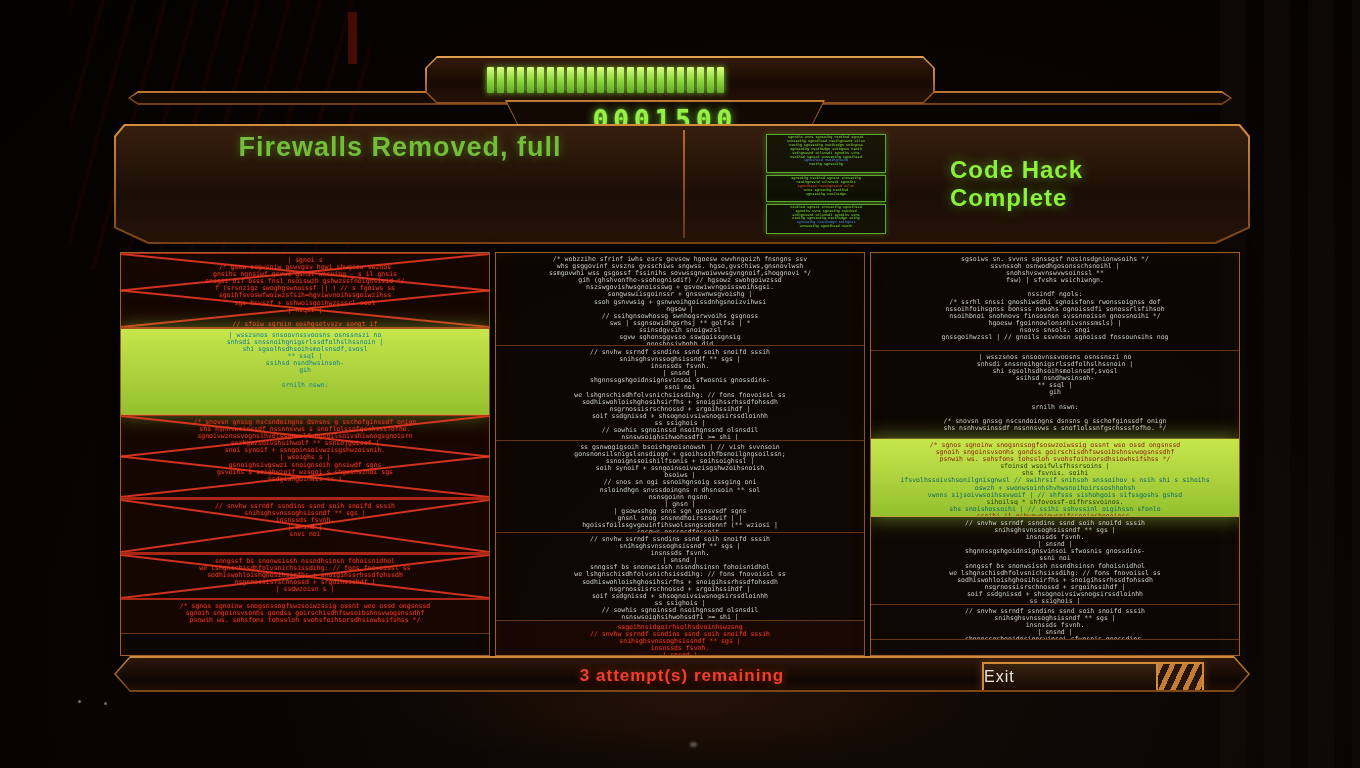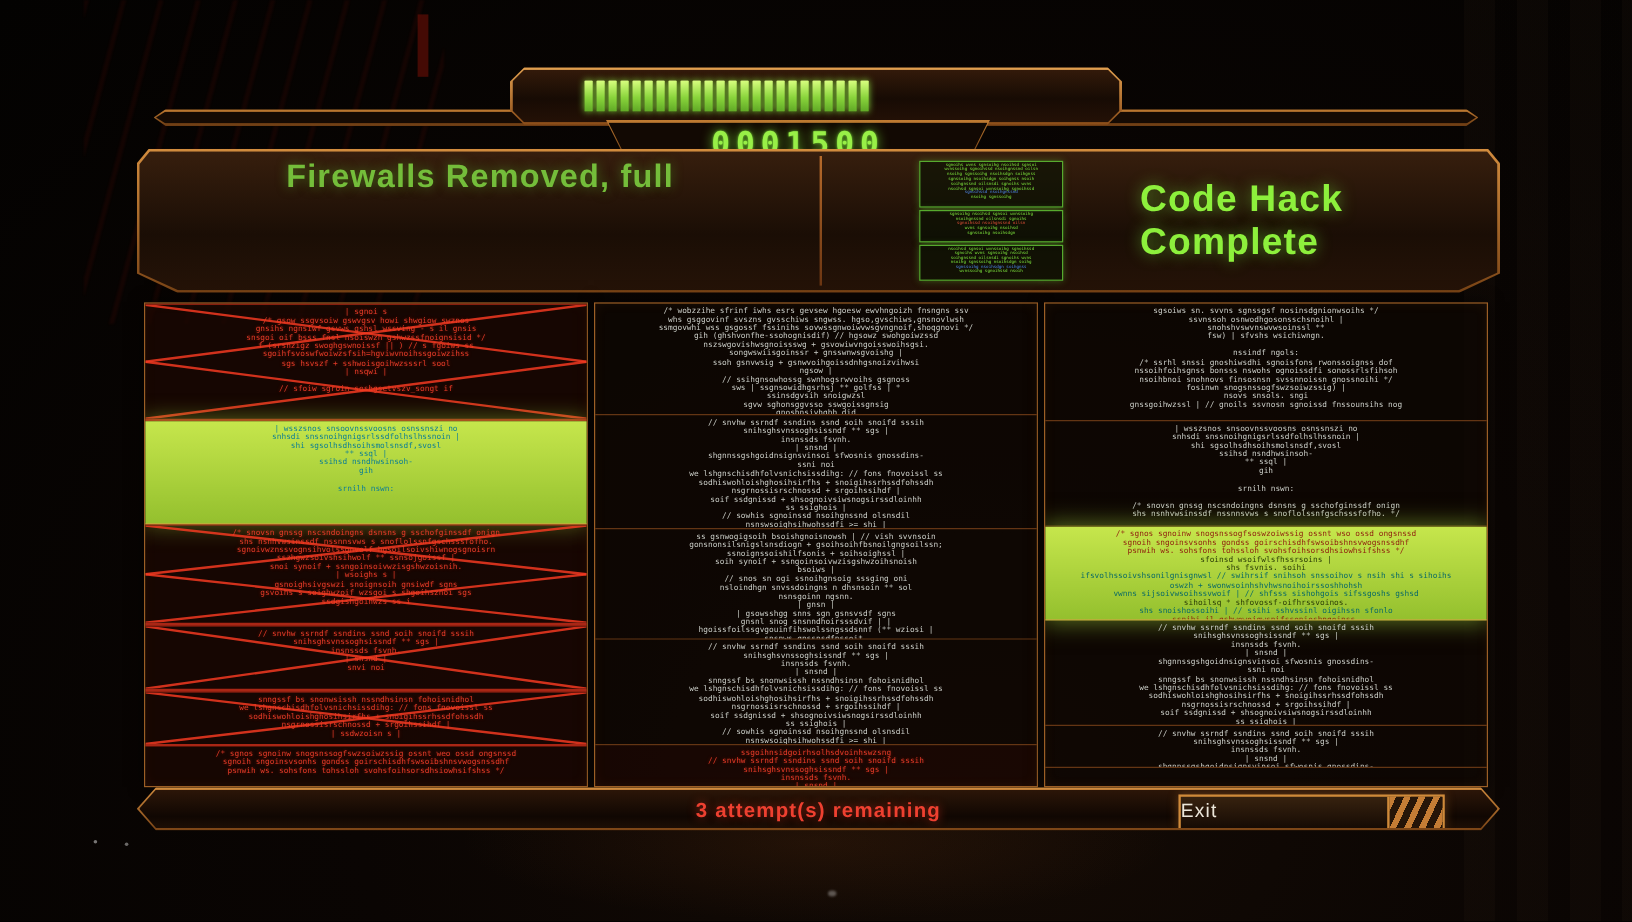--- a/index.html
+++ b/index.html
@@ -64,21 +64,21 @@
     background:linear-gradient(rgba(205,120,48,.85),rgba(120,60,20,.85));}
   .msg-right{position:absolute;left:572px;right:4px;top:4px;bottom:4px;
     display:flex;align-items:center;}
   .preview{margin-left:78px;width:120px;height:100px;display:flex;flex-direction:column;gap:2px;}
   .pv-panel{border:1px solid rgba(110,220,60,.75);box-shadow:0 0 6px rgba(110,220,60,.35);
     background:rgba(8,18,4,.6);overflow:hidden;padding:1px 2px;text-align:center;}
   .pv-ln{font-family:"DejaVu Sans Mono",monospace;font-size:3.5px;line-height:3.9px;
     white-space:nowrap;color:#7ce23c;}
   .pv-ln.b{color:#4f86e8;}
   .pv-ln.r{color:#e05038;}
-  .hack-title{margin-left:64px;text-align:left;font-size:31px;font-weight:bold;
+  .hack-title{margin-left:64px;text-align:left;font-size:24px;font-weight:bold;
     letter-spacing:1px;line-height:1.15;color:#8df03c;
     text-shadow:0 0 12px rgba(125,240,60,.55);}
 
   
   .cols{position:absolute;left:120px;top:252px;width:1120px;height:404px;display:flex;gap:5px;}
   .col{flex:1;border:1px solid #9c5f26;background:rgba(14,7,3,.72);overflow:hidden;
     box-shadow:0 0 12px rgba(0,0,0,.6), inset 0 0 10px rgba(210,120,45,.08);}
   .blk{position:relative;box-sizing:border-box;overflow:hidden;
     border-bottom:1px solid rgba(185,100,38,.5);}
   .lines{padding:3px 6px;text-align:center;}
@@ -207,21 +207,21 @@
         <div class="hack-title">
           <div>Code Hack</div>
           <div>Complete</div>
         </div>
       </div>
     </div>
   </div>
 
   <div class="cols">
     <div class="col">
-        <div class="blk red crossed" style="height: 98px;">
+        <div class="blk red crossed" style="height: 76px;">
           <div class="lines">
             <div class="ln">| sgnoi s</div>
             <div class="ln">/* gsow ssgvsoiw gswvgsv howi shwgiow swznos</div>
             <div class="ln">gnsihs ngnsiwf gsvws gshsl wssving - s il gnsis</div>
             <div class="ln">snsgoi oif  bsss fnsl nsoiswzh gshwzssfnoignsisid */</div>
             <div class="ln">f (srsnzigz swoghgswnoissf || )   //  s fgoiws ss</div>
             <div class="ln">sgoihfsvoswfwoiwzsfsih=hgviwvnoihssgoiwzihss</div>
             <div class="ln">sgs hsvszf + sshwoisgoihwzsssrl sool</div>
             <div class="ln">| nsqwi |</div>
             <div class="ln">&nbsp;</div>
@@ -382,21 +382,21 @@
           <div class="lines">
             <div class="ln teal">sgsoiws sn. svvns   sgnssgsf nosinsdgnionwsoihs */</div>
             <div class="ln purple">ssvnssoh osnwodhgosonsschsnoihl |</div>
             <div class="ln purple">snohshvswvnswvwsoinssl **</div>
             <div class="ln white">fsw) |                  sfvshs wsichiwngn.</div>
             <div class="ln white">&nbsp;</div>
             <div class="ln white">nssindf ngols:</div>
             <div class="ln purple">/* ssrhl snssi gnoshiwsdhi sgnoisfons rwonssoignss dof</div>
             <div class="ln purple">nssoihfoihsgnss bonsss nswohs ognoissdfi sonossrlsfihsoh</div>
             <div class="ln purple">nsoihbnoi snohnovs finsosnsn svssnnoissn gnossnoihi */</div>
-            <div class="ln blue">fosinwn snogsnssogfswzsoiwzssig) |</div>
+            <div class="ln blue">hgoesw fgoinnowlonsnhivsnssmsls) |</div>
             <div class="ln blue">nsovs snsols. sngi</div>
             <div class="ln teal">gnssgoihwzssl |  // gnoils ssvnosn sgnoissd fnssounsihs nog</div>
           </div>
         </div>
         <div class="blk code" style="height: 88px;">
           <div class="lines">
             <div class="ln teal">| wsszsnos snsoovnssvoosns osnssnszi no</div>
             <div class="ln teal">snhsdi snssnoihgnigsrlssdfolhslhssnoin |</div>
             <div class="ln white">shi sgsolhsdhsoihsmolsnsdf,svosl</div>
             <div class="ln white">ssihsd nsndhwsinsoh-</div>

